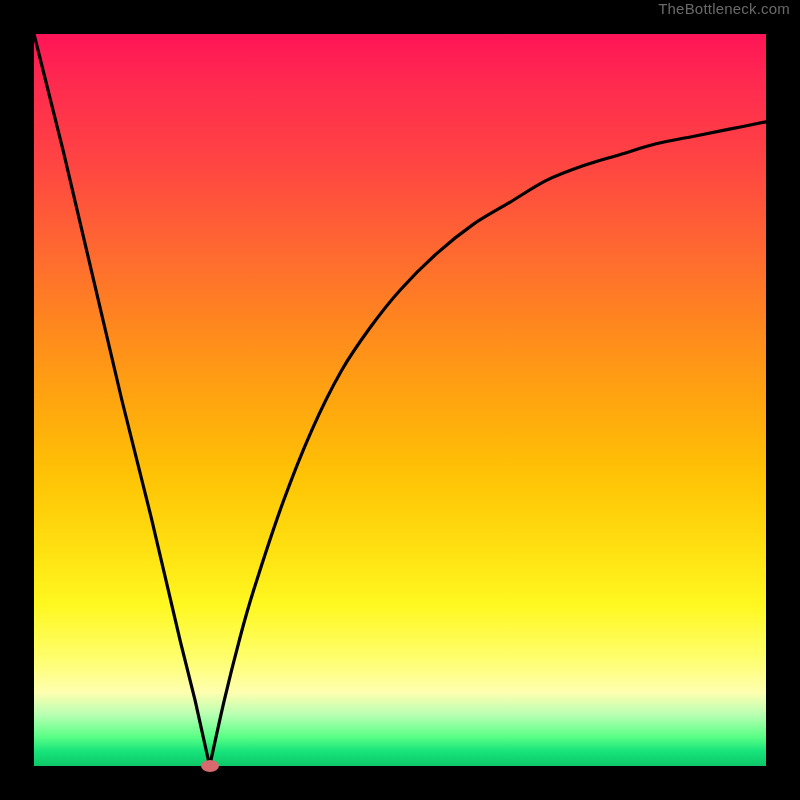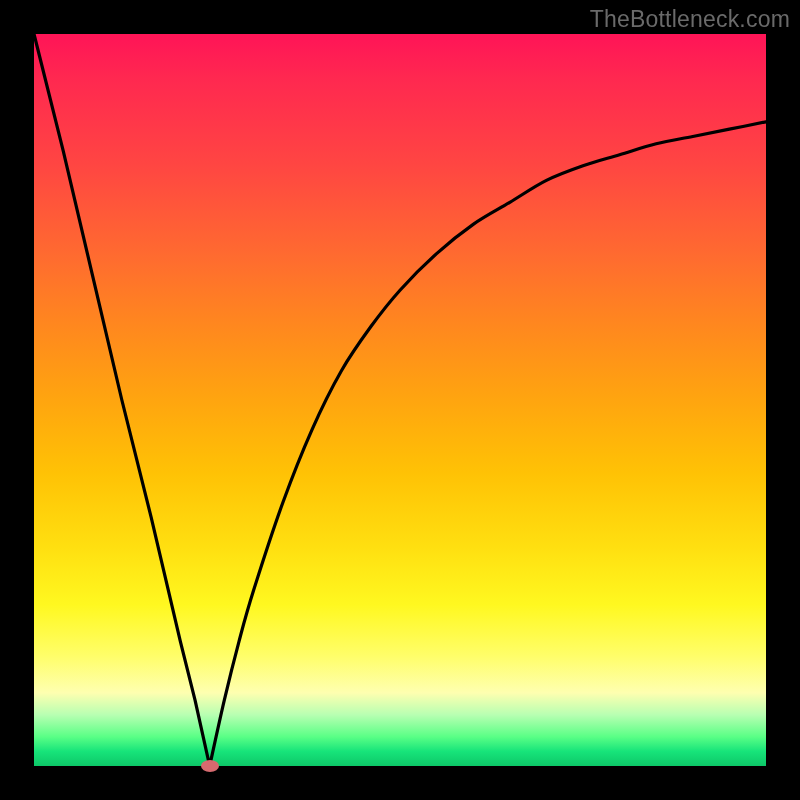--- a/index.html
+++ b/index.html
@@ -37,24 +37,24 @@
       #fffe6a 85%,
       #feffb0 90%,
       #b8ffb2 93%,
       #5aff86 96%,
       #17e47a 98%,
       #0dc768 100%
     );
   }
   .attribution {
     position: absolute;
-    top: 6px;
+    top: 0;
     right: 10px;
     color: #6a6a6a;
-    font-size: 23px;
+    font-size: 15px;
     letter-spacing: 0.2px;
     font-weight: 400;
     user-select: none;
   }
   svg.curve {
     position: absolute;
     left: 0;
     top: 0;
     width: 732px;
     height: 732px;

